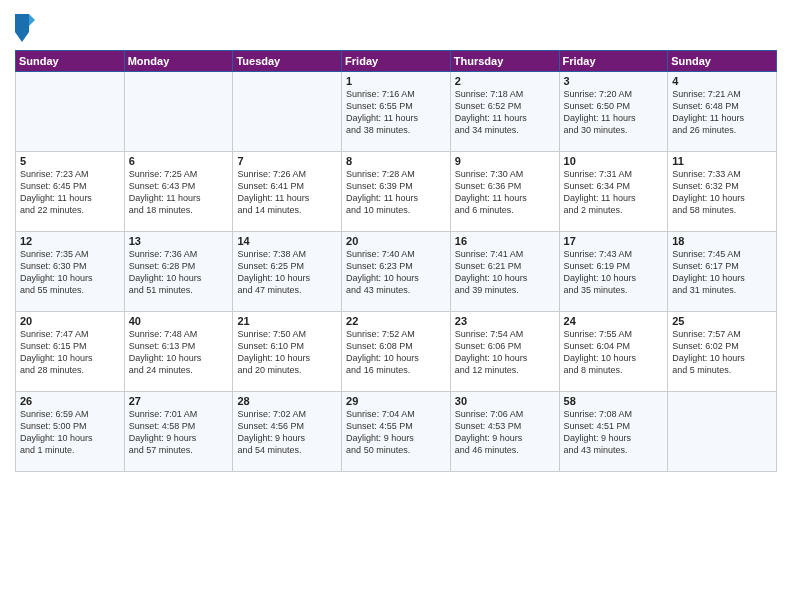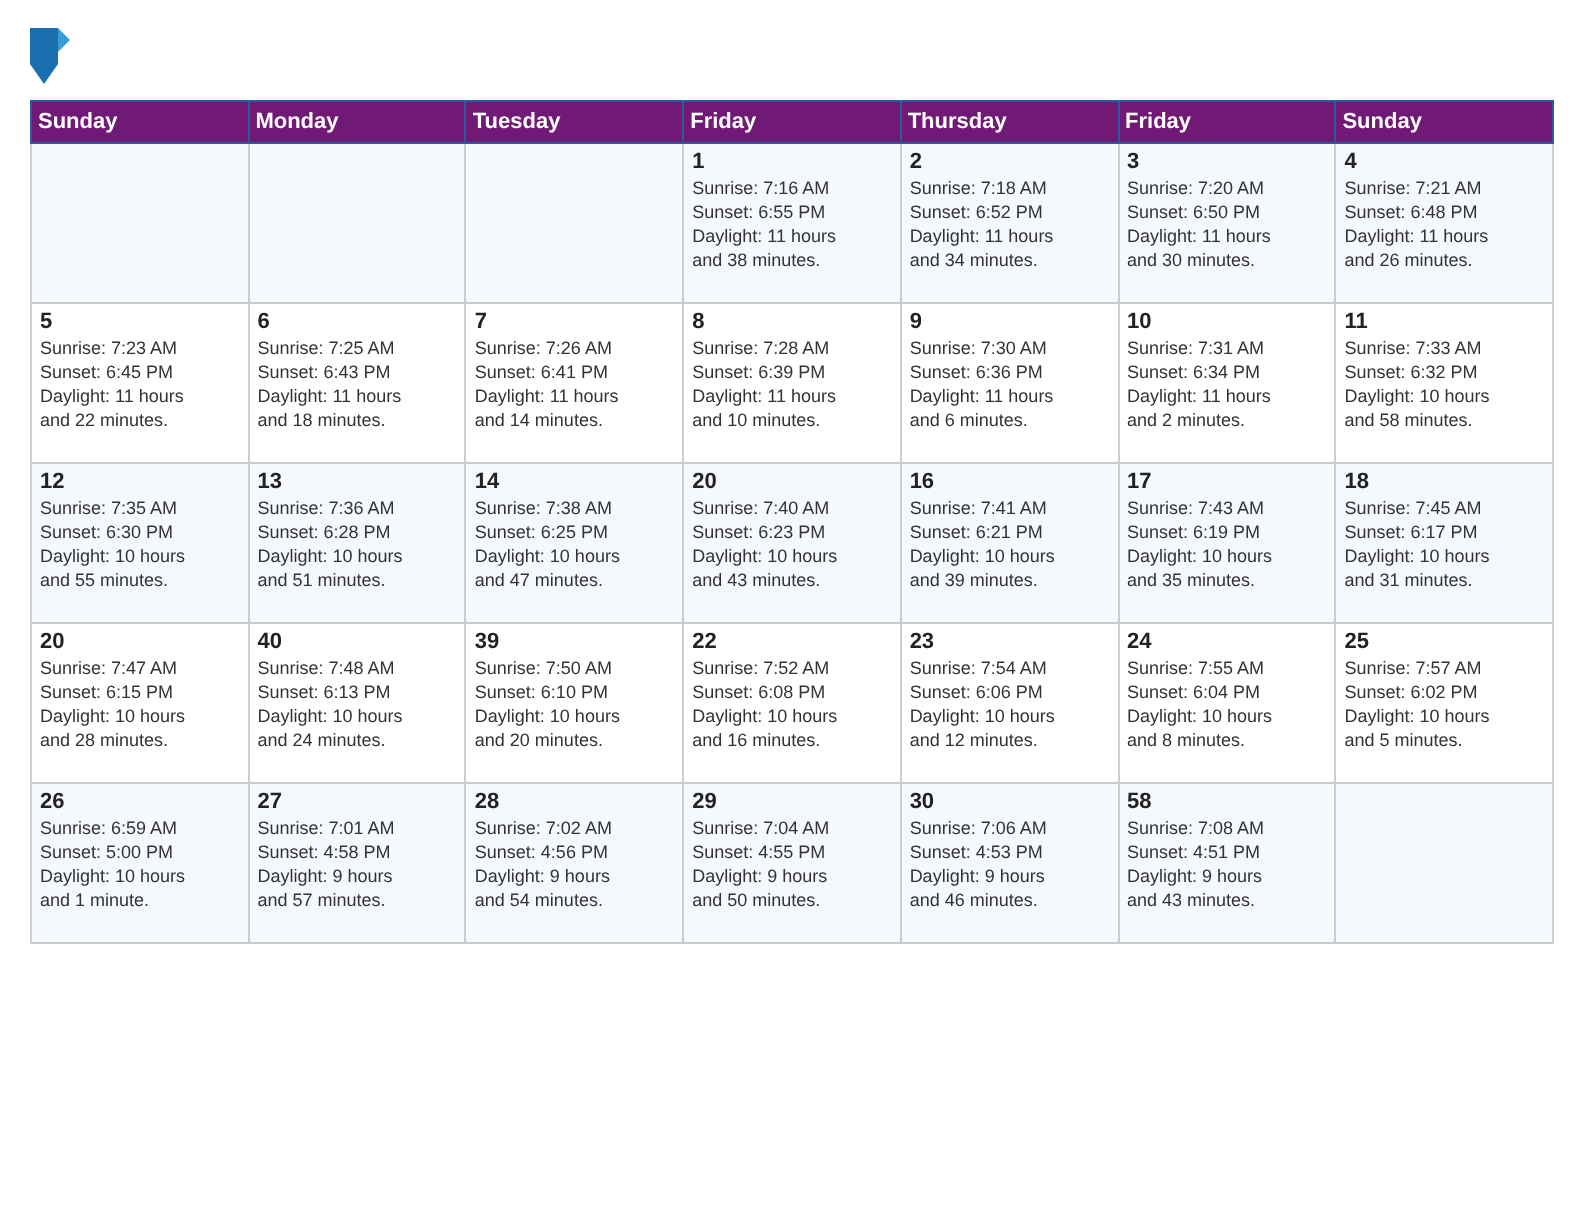--- a/index.html
+++ b/index.html
@@ -212,21 +212,21 @@
         <tr>
           <td>
             <span class="day-num">20</span>
             <div class="day-info">Sunrise: 7:47 AM<br>Sunset: 6:15 PM<br>Daylight: 10 hours<br>and 28 minutes.</div>
           </td>
           <td>
             <span class="day-num">40</span>
             <div class="day-info">Sunrise: 7:48 AM<br>Sunset: 6:13 PM<br>Daylight: 10 hours<br>and 24 minutes.</div>
           </td>
           <td>
-            <span class="day-num">39</span>
+            <span class="day-num">21</span>
             <div class="day-info">Sunrise: 7:50 AM<br>Sunset: 6:10 PM<br>Daylight: 10 hours<br>and 20 minutes.</div>
           </td>
           <td>
             <span class="day-num">22</span>
             <div class="day-info">Sunrise: 7:52 AM<br>Sunset: 6:08 PM<br>Daylight: 10 hours<br>and 16 minutes.</div>
           </td>
           <td>
             <span class="day-num">23</span>
             <div class="day-info">Sunrise: 7:54 AM<br>Sunset: 6:06 PM<br>Daylight: 10 hours<br>and 12 minutes.</div>
           </td>

